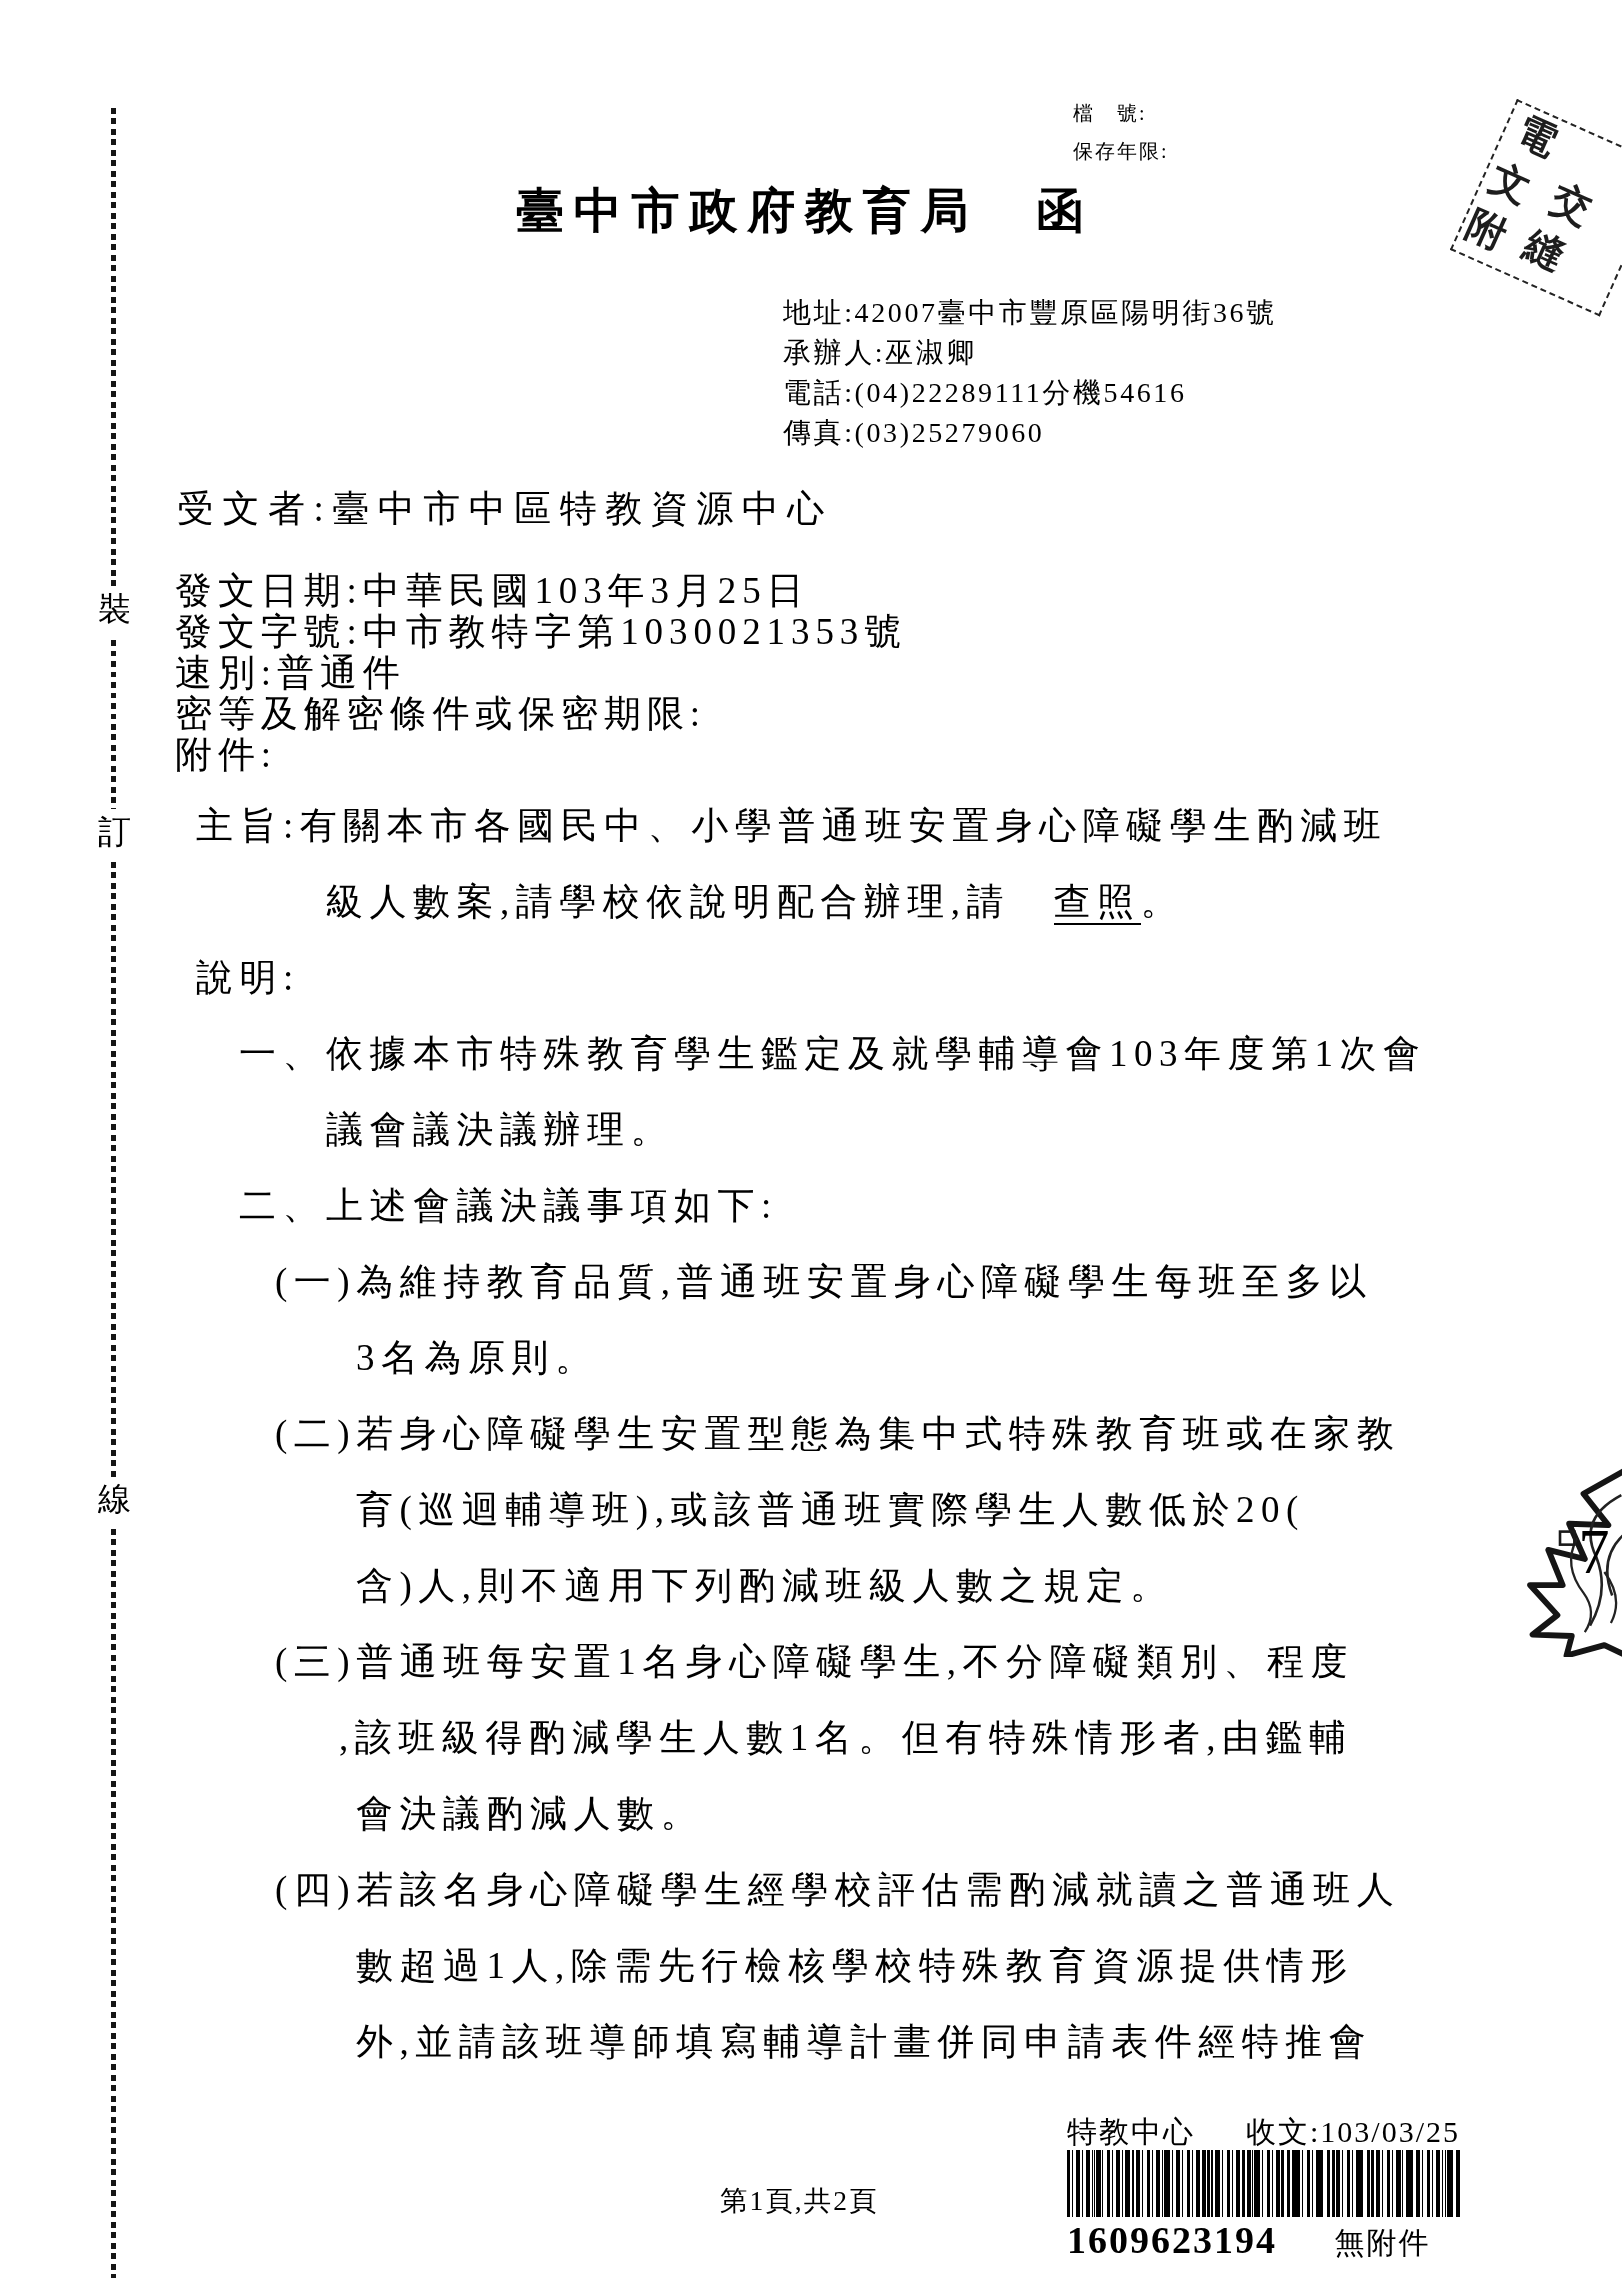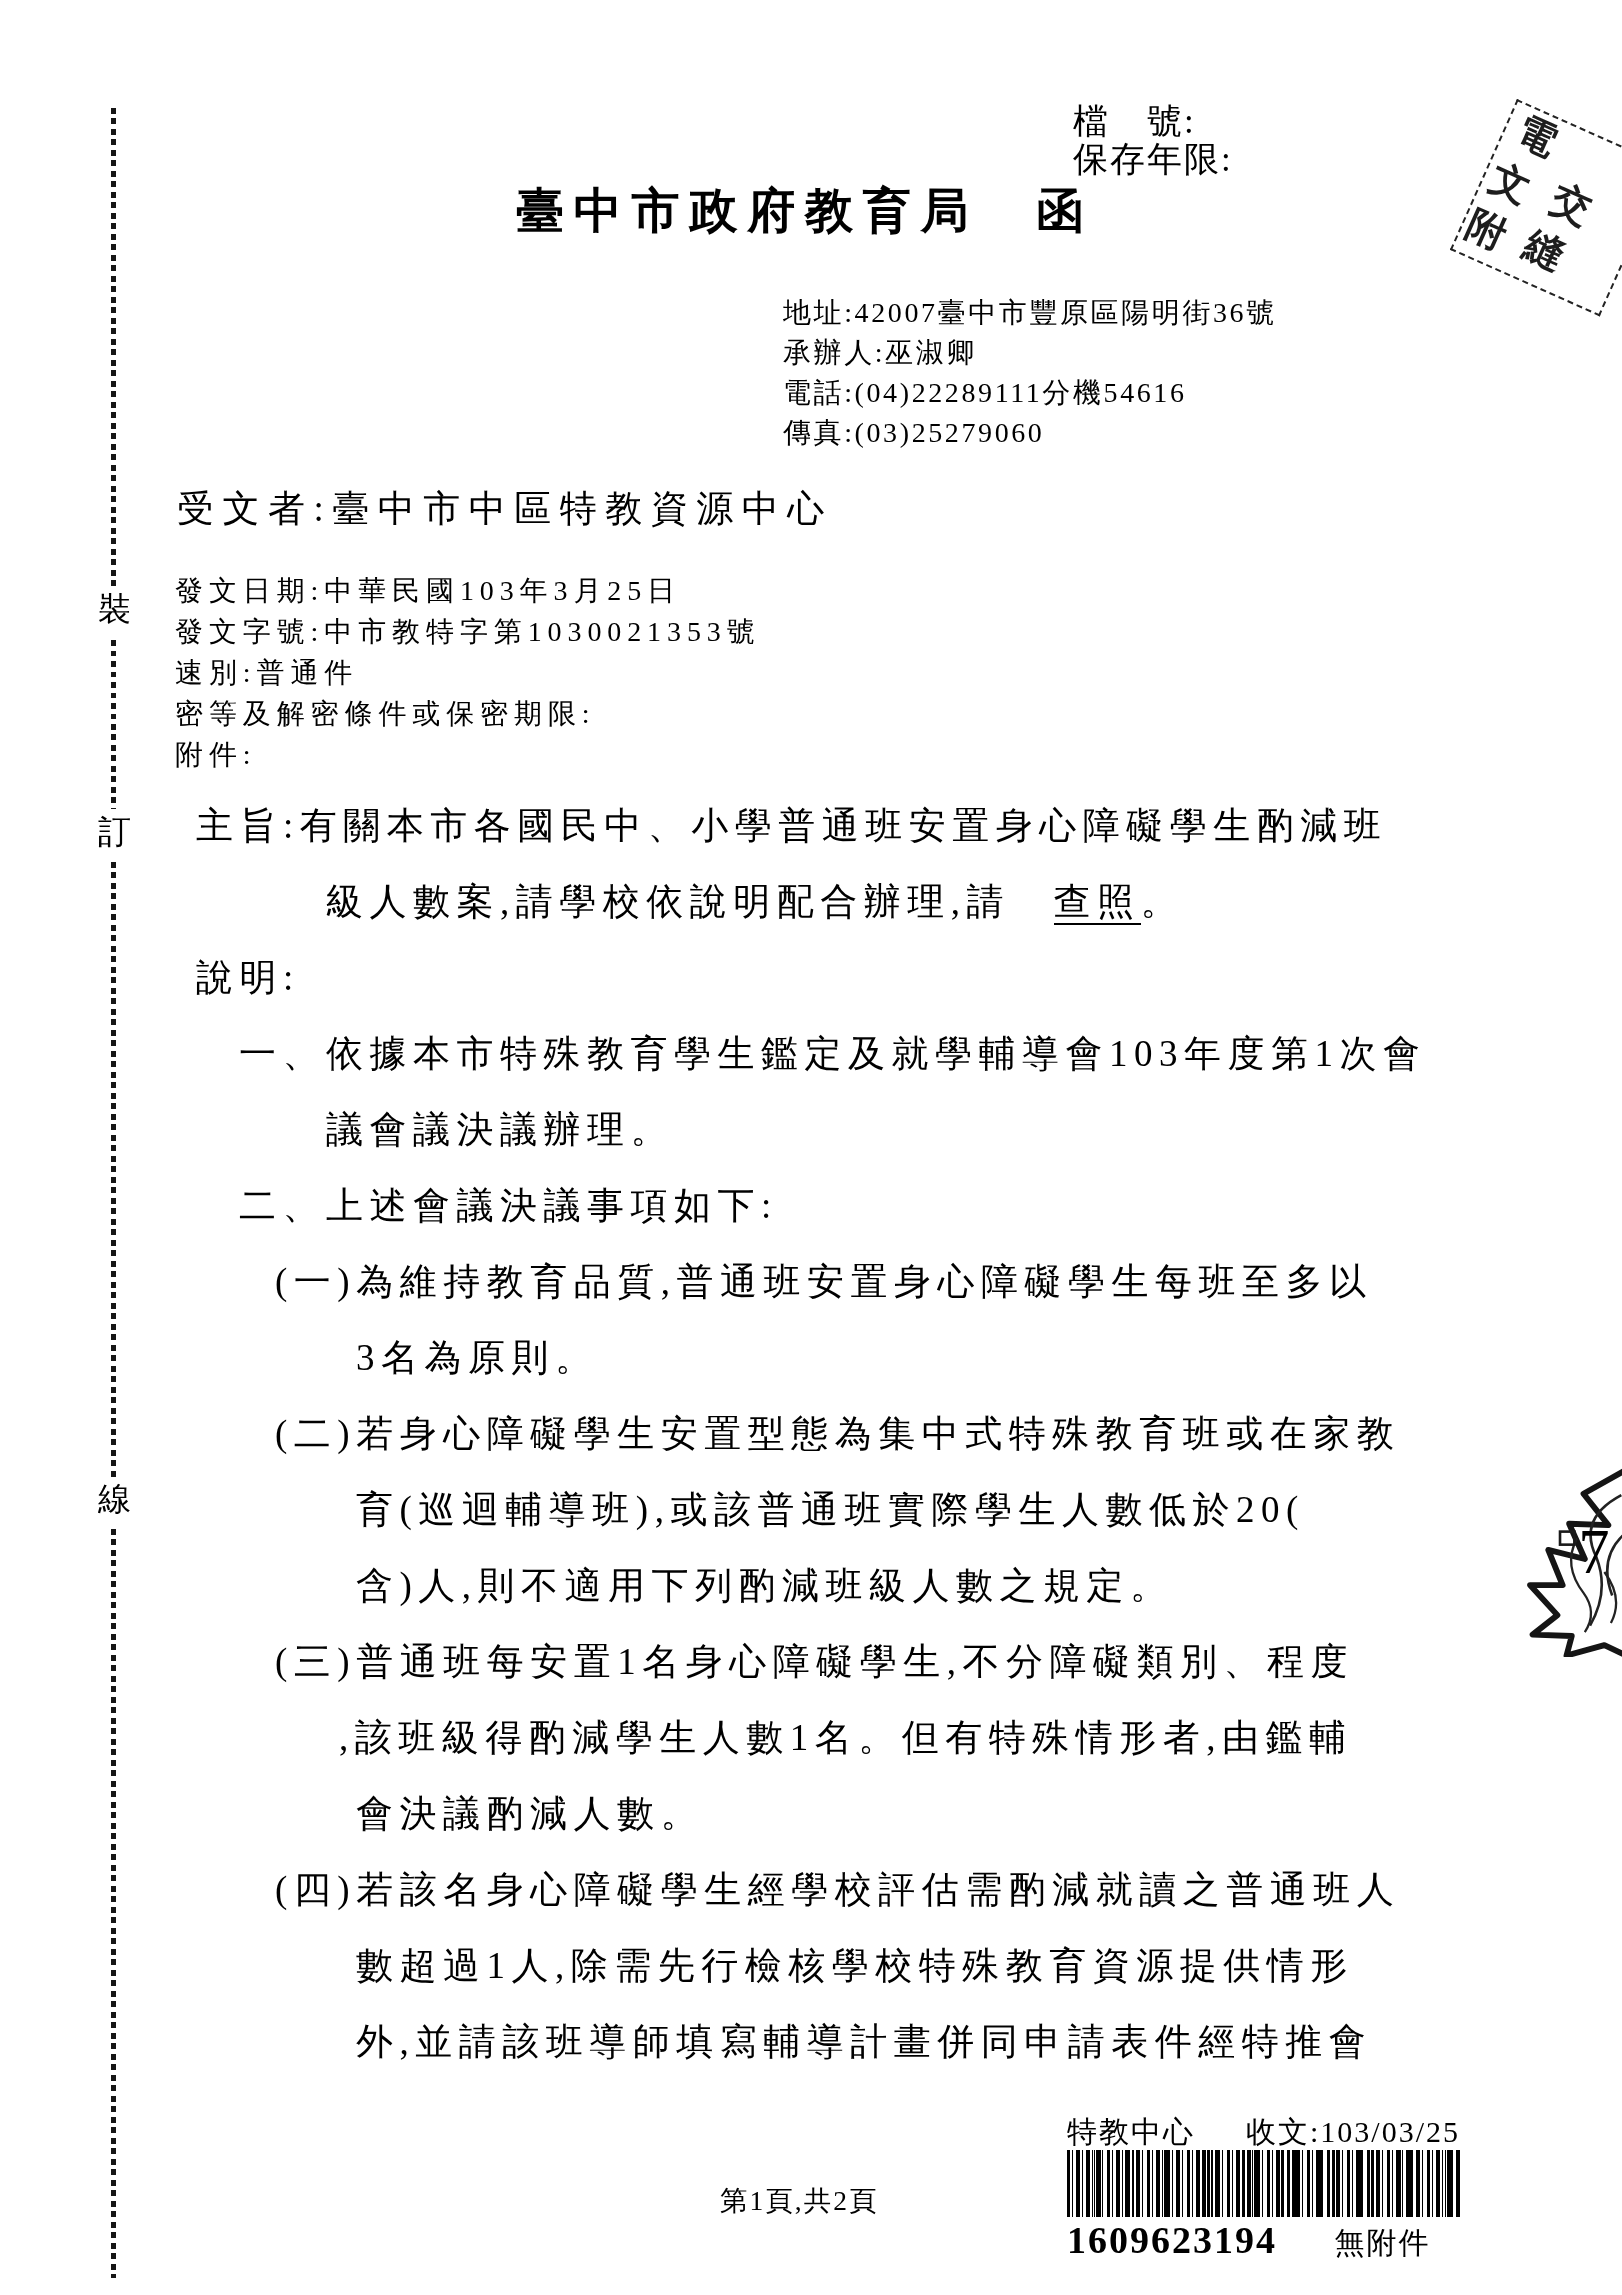--- a/index.html
+++ b/index.html
@@ -3,29 +3,29 @@
 <meta charset="utf-8">
 <style>
   html,body{margin:0;padding:0;background:#777;}
   #page{
     position:relative;width:1622px;height:2295px;background:#ffffff;
     overflow:hidden;color:#000;
     font-family:"Liberation Serif","DejaVu Serif",serif;
   }
   .abs{position:absolute;}
   
-  #fileblock{left:1073px;top:103px;font-size:35px;line-height:38px;letter-spacing:2px;}
+  #fileblock{left:1073px;top:94px;font-size:20px;line-height:38px;letter-spacing:2px;}
   
   #doctitle{left:516px;top:185px;font-size:48px;line-height:51px;letter-spacing:9.8px;font-weight:700;white-space:nowrap;}
   
   #sender{left:783px;top:293px;font-size:28px;line-height:40px;letter-spacing:2.6px;white-space:nowrap;}
   
   #recipient{left:177px;top:486px;font-size:37px;line-height:46px;letter-spacing:8.5px;white-space:nowrap;}
   
-  #meta{left:175px;top:570px;font-size:28px;line-height:41px;letter-spacing:5.9px;white-space:nowrap;}
+  #meta{left:175px;top:570px;font-size:37px;line-height:41px;letter-spacing:5.9px;white-space:nowrap;}
   
   #bodytext{left:196px;top:788px;width:1309px;font-size:37px;letter-spacing:6.5px;}
   .bl{height:76px;line-height:76px;white-space:nowrap;}
   .ind066{padding-left:43px;}
   .ind120{padding-left:79px;}
   .ind198{padding-left:130px;}
   .ind218{padding-left:143px;}
   .ind245{padding-left:160px;}
   .ul{border-bottom:2.6px solid #000;padding-bottom:1.3px;}
   

